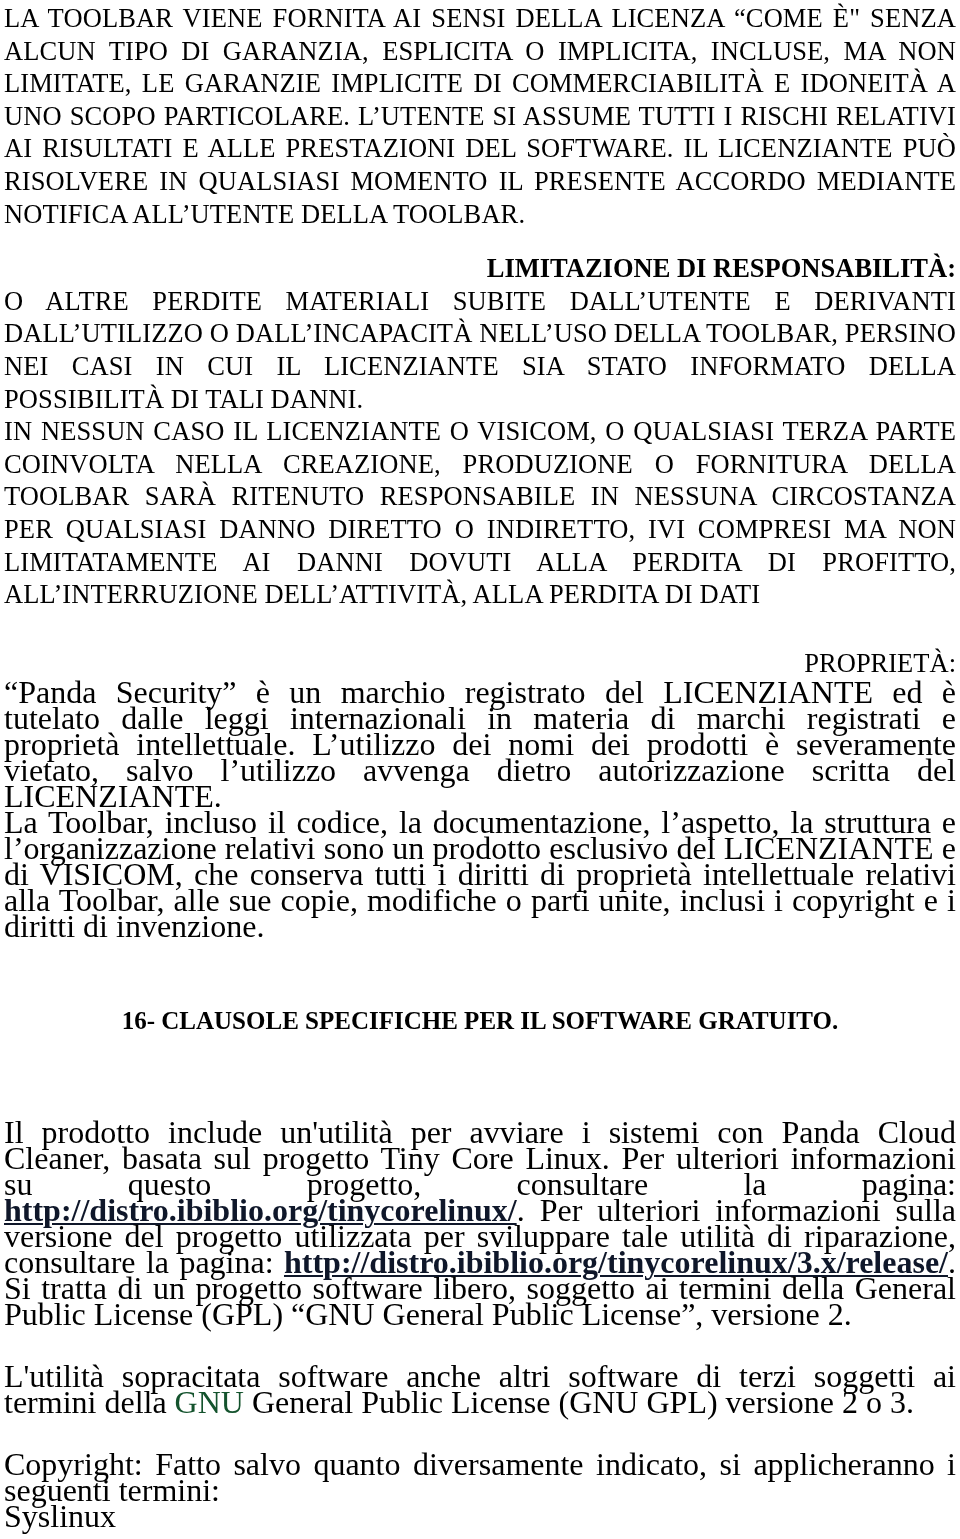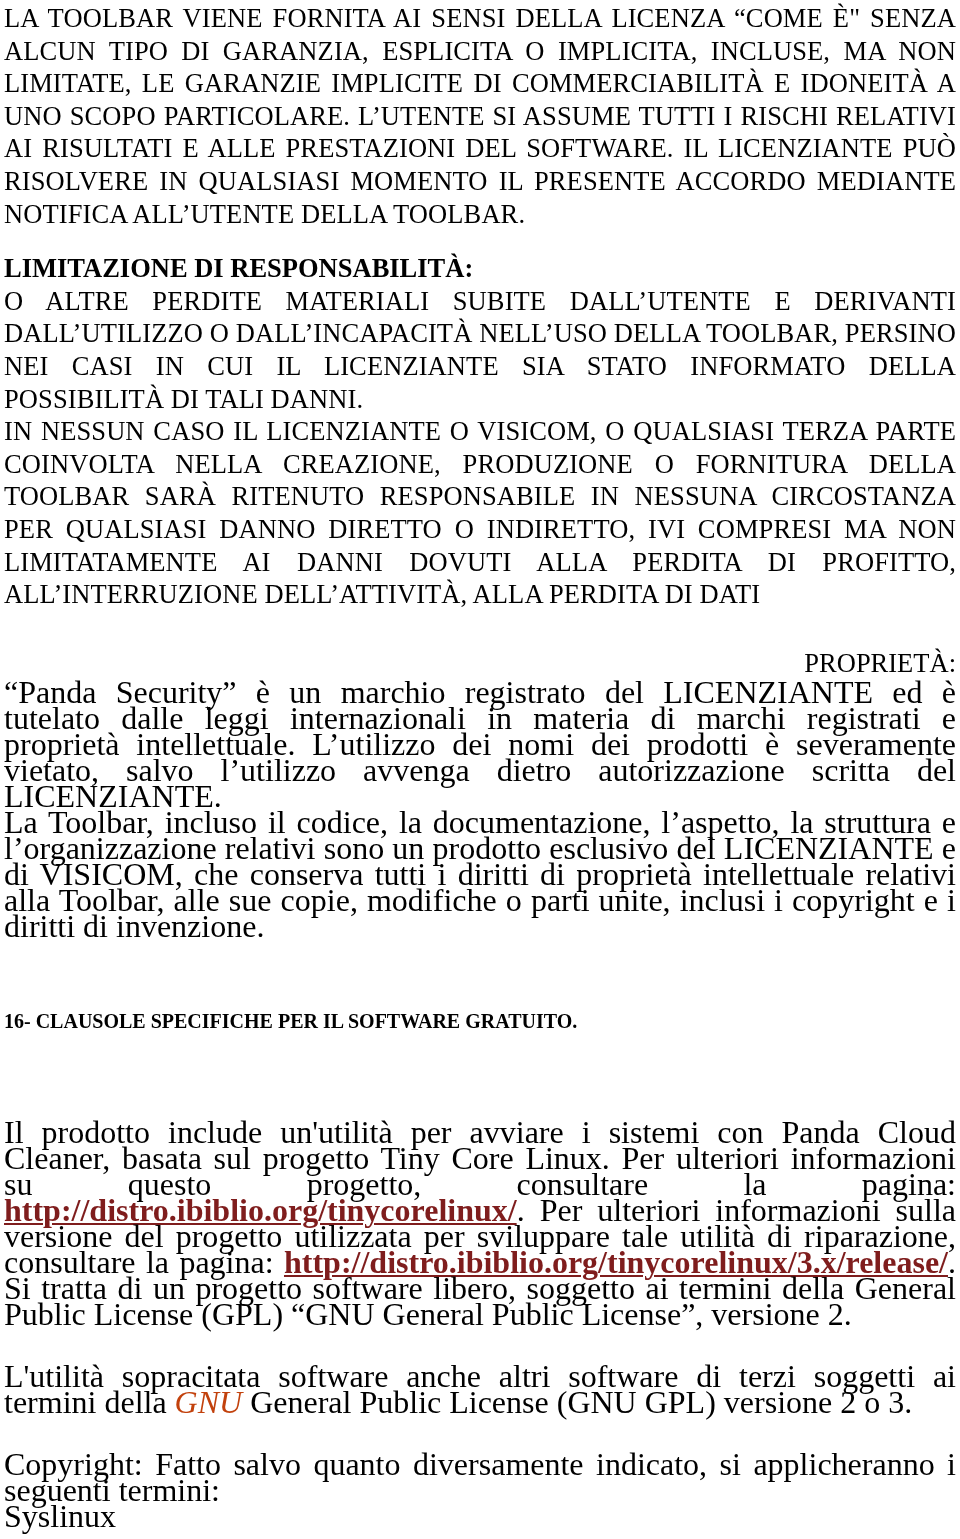--- a/index.html
+++ b/index.html
@@ -40,56 +40,55 @@
   .body-text {
     font-size: 32px;
     line-height: 26px;
     text-align: justify;
     text-align-last: left;
   }
   .heading-bold {
     font-size: 26.5px;
     line-height: 32.6px;
     font-weight: bold;
-    text-align: left;
+    text-align: right;
   }
   .heading-plain {
     font-size: 26.5px;
     line-height: 32.6px;
     font-weight: normal;
     text-align: right;
   }
   .section-heading {
-    font-size: 20px;
+    font-size: 25px;
     line-height: 32.2px;
     font-weight: bold;
-    text-align: left;
+    text-align: center;
   }
   .tight {
     text-align: left;
     text-align-last: left;
   }
   .gap-md { height: 22px; }
   .gap-lg { height: 36px; }
   .gap-xl { height: 66px; }
   .gap-xxl { height: 82px; }
 
   
   a.doclink,
   .doclink {
-    color: #7f1d1d;
+    color: #0f172a;
     font-weight: bold;
     text-decoration-thickness: 2px;
     text-underline-offset: 2px;
   }
   .colored-ref {
-    color: #c2410c;
+    color: #14532d;
     font-weight: normal;
     text-decoration: none;
-    font-style: italic;
   }
 </style>
 </head>
 <body>
 
 <div class="page">
   <div class="doc">
 
     <p class="upper">LA TOOLBAR VIENE FORNITA AI SENSI DELLA LICENZA “COME È" SENZA ALCUN TIPO DI GARANZIA, ESPLICITA O IMPLICITA, INCLUSE, MA NON LIMITATE, LE GARANZIE IMPLICITE DI COMMERCIABILITÀ E IDONEITÀ A UNO SCOPO PARTICOLARE. L’UTENTE SI ASSUME TUTTI I RISCHI RELATIVI AI RISULTATI E ALLE PRESTAZIONI DEL SOFTWARE.  IL LICENZIANTE PUÒ RISOLVERE IN QUALSIASI MOMENTO IL PRESENTE ACCORDO MEDIANTE NOTIFICA ALL’UTENTE DELLA TOOLBAR.</p>
 

